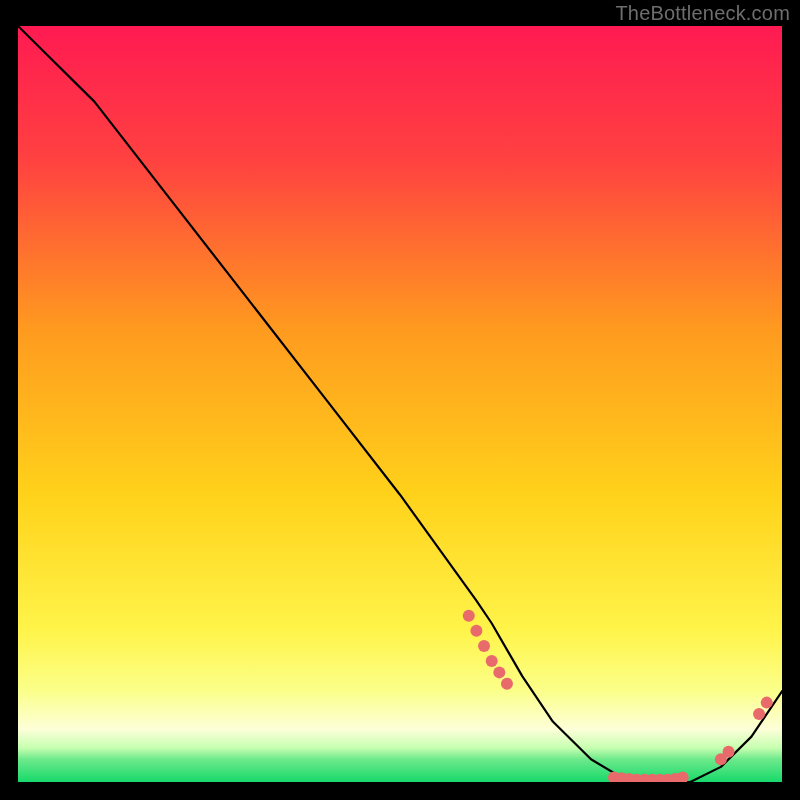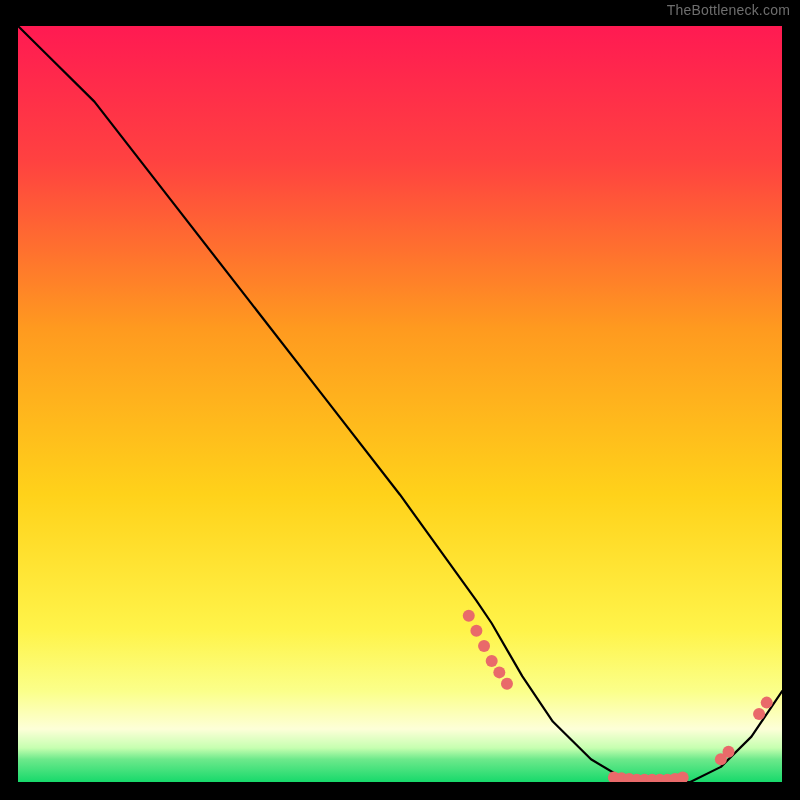--- a/index.html
+++ b/index.html
@@ -15,21 +15,21 @@
     position: relative;
     width: 800px;
     height: 800px;
     background: #000;
   }
   .watermark {
     position: absolute;
     top: 2px;
     right: 10px;
     color: #6e6e6e;
-    font-size: 14px;
+    font-size: 20px;
     font-weight: 500;
     letter-spacing: 0.2px;
     user-select: none;
   }
   .plot-wrap {
     position: absolute;
     left: 18px;
     top: 26px;
     width: 764px;
     height: 756px;

